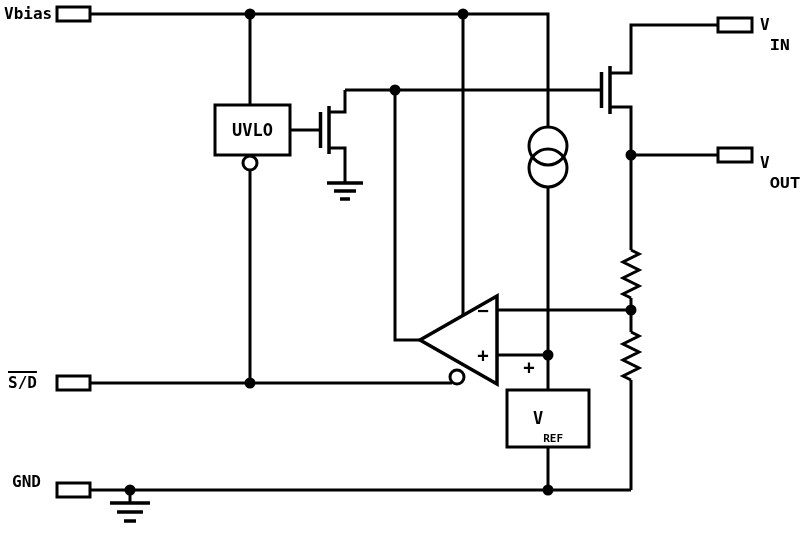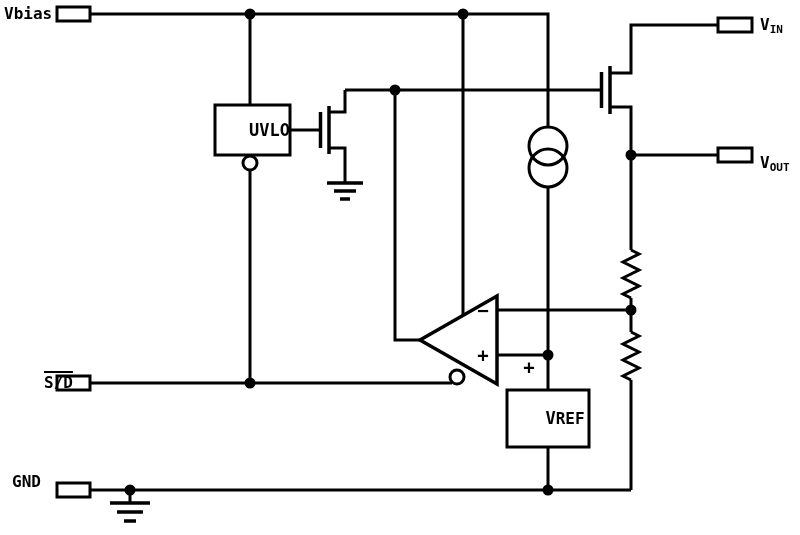--- a/index.html
+++ b/index.html
@@ -1,24 +1,24 @@
 <!DOCTYPE html>
 <html><head>
 <meta charset="utf-8">
 <style>
   html,body{margin:0;padding:0;background:#fff;}
   .canvas{position:relative;width:800px;height:535px;background:#fff;
           font-family:"DejaVu Sans Mono","Liberation Mono",monospace;color:#000;overflow:hidden;}
   .canvas svg{position:absolute;left:0;top:0;}
   .label{position:absolute;font-size:16px;font-weight:bold;line-height:1;white-space:nowrap;}
-  .label sub{font-size:11px;line-height:1;vertical-align:baseline;position:relative;top:3px;}
-  .overline{text-decoration:overline;text-decoration-thickness:2px;margin-left:36px;}
+  .label sub{font-size:17px;line-height:1;vertical-align:baseline;position:relative;top:20px;font-family:Liberation Mono, monospace;}
+  .overline{text-decoration:overline;text-decoration-thickness:2px;}
   .block-label{position:absolute;display:flex;align-items:center;justify-content:center;
-               font-weight:bold;font-size:17px;line-height:1;margin-left:17px;}
-  .block-label sub{font-size:16px;line-height:1;vertical-align:baseline;position:relative;top:0;}
+               font-weight:bold;font-size:17px;line-height:1;}
+  .block-label sub{font-size:11px;line-height:1;vertical-align:baseline;position:relative;top:20px;}
   .sign{position:absolute;font-size:19px;font-weight:bold;line-height:1;width:20px;text-align:center;}
 </style>
 </head>
 <body>
 
 <div class="canvas">
 
   <svg width="800" height="535" viewBox="0 0 800 535">
 
     <g stroke="#000" stroke-width="3" fill="none">

